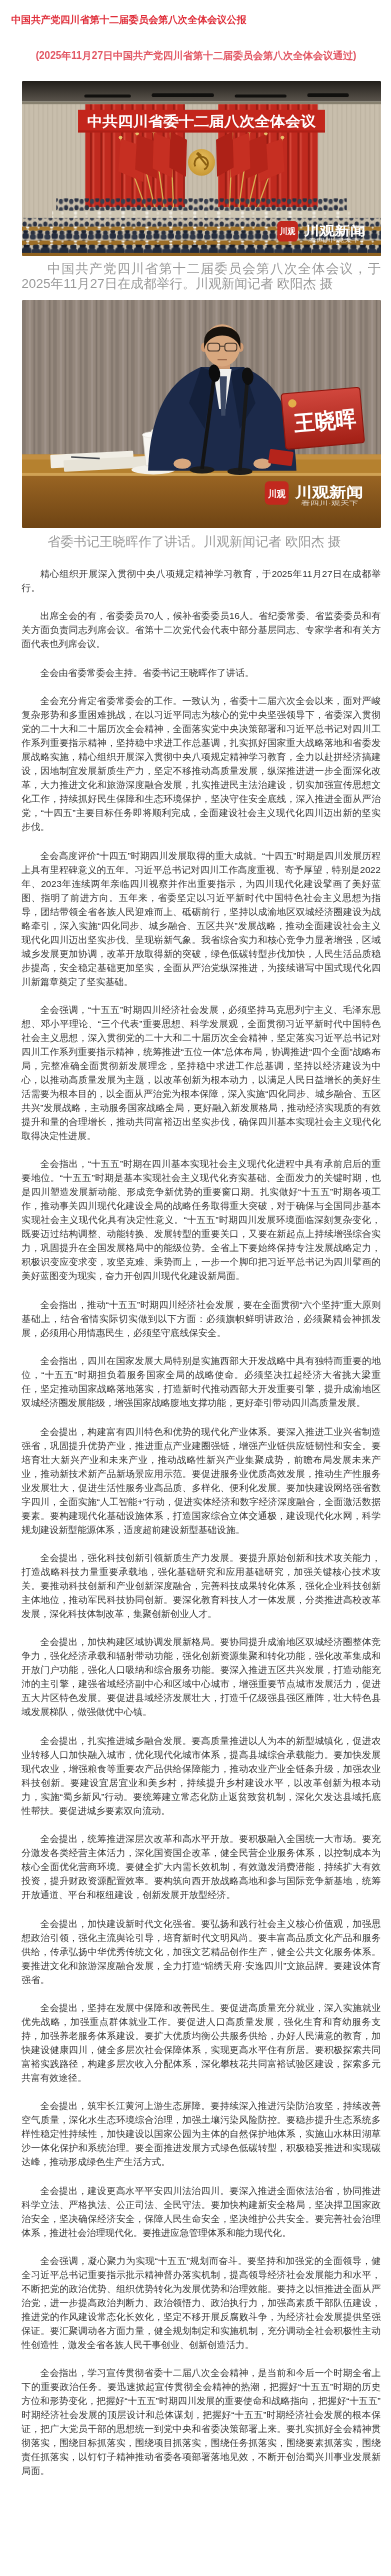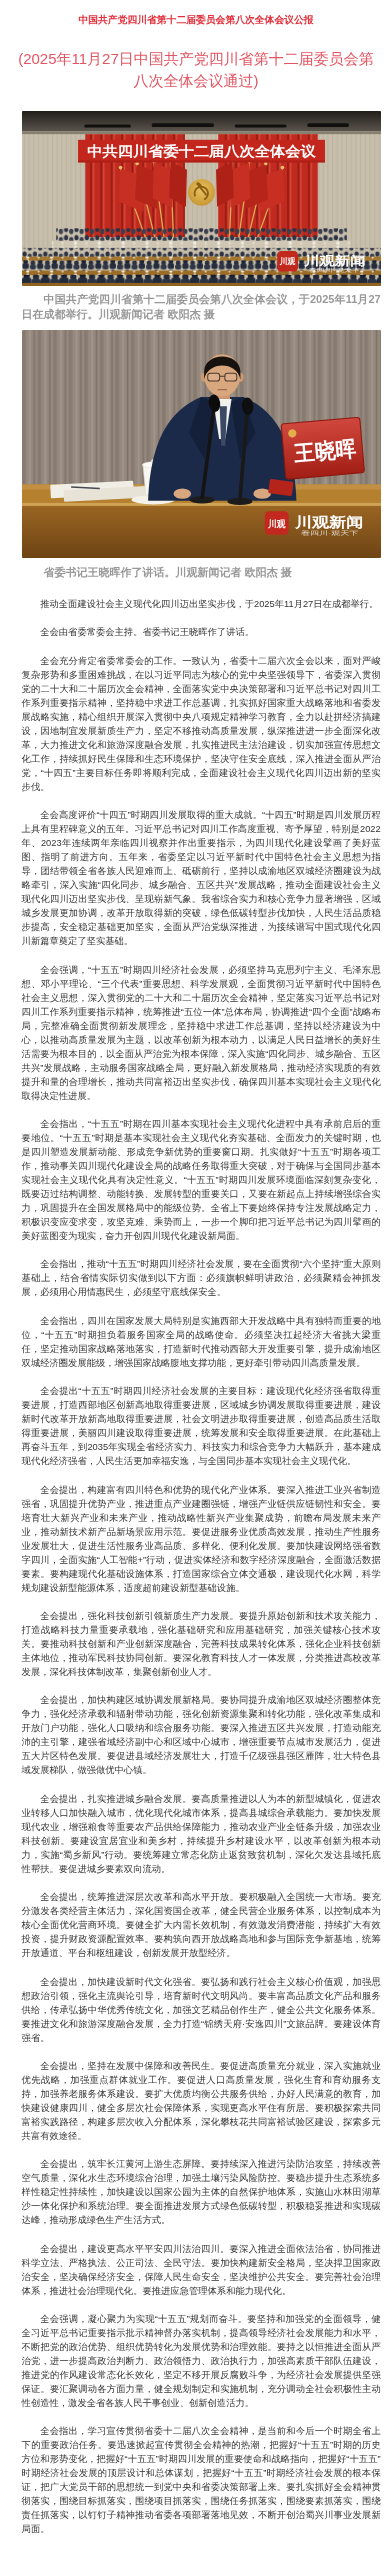--- a/index.html
+++ b/index.html
@@ -9,47 +9,45 @@
     font-family:"Liberation Sans","DejaVu Sans",sans-serif;
     color:#333;
   }
   .article{
     padding:13.4px 11.3px 36px 21.6px;
   }
   .title{
     font-size:9.8px;
     font-weight:bold;
     color:#e0303c;
-    text-align:center;
     margin:0 0 0 -10.3px;
     line-height:1.5;
   }
   .subtitle{
-    font-size:15px;
-    font-weight:normal;
+    font-size:10px;
+    font-weight:bold;
     color:#e25663;
     text-align:center;
     margin:19.6px 0 18.5px -10.3px;
     line-height:1.5;
   }
   .photo{
     display:block;
     width:359px;
     border-radius:1px;
   }
   .photo-1{height:175px;}
   .photo-2{height:228px;}
   .caption{
     color:#999999;
-    font-size:11px;
+    font-size:13px;
     line-height:14.4px;
     text-indent:2em;
     text-align:justify;
     margin:6.2px 0 9.3px 0;
-    font-weight:bold;
   }
   .caption.cap2{margin-bottom:18px;}
   .para{
     font-size:9.3px;
     line-height:14px;
     color:#333;
     text-indent:2em;
     text-align:justify;
     margin:0 0 14.4px 0;
   }
@@ -272,39 +270,39 @@
       <rect x="468" y="352" width="46" height="46" rx="9" fill="#c2281e"></rect>
       <text x="491" y="382" text-anchor="middle" fill="#ffffff" font-size="18" font-weight="bold" textLength="34" lengthAdjust="spacingAndGlyphs">川观</text>
       <text x="526" y="383" fill="#ffffff" font-size="27" font-weight="bold" textLength="132" lengthAdjust="spacingAndGlyphs">川观新闻</text>
       <text x="538" y="399" fill="#ffffff" font-size="11" opacity="0.75" textLength="110" lengthAdjust="spacingAndGlyphs">看四川·观天下</text>
     </g>
   </svg>
   <p class="caption cap2">省委书记王晓晖作了讲话。川观新闻记者 欧阳杰 摄</p>
 
   <div>
 
-      <p class="para">推动全面建设社会主义现代化四川迈出坚实步伐，于2025年11月27日在成都举行。</p>
-
+      <p class="para">精心组织开展深入贯彻中央八项规定精神学习教育，于2025年11月27日在成都举行。</p>
+
+      <p class="para">出席全会的有，省委委员70人，候补省委委员16人。省纪委常委、省监委委员和有关方面负责同志列席会议。省第十二次党代会代表中部分基层同志、专家学者和有关方面代表也列席会议。</p>
 
       <p class="para">全会由省委常委会主持。省委书记王晓晖作了讲话。</p>
 
 
       <p class="para">全会充分肯定省委常委会的工作。一致认为，省委十二届六次全会以来，面对严峻复杂形势和多重困难挑战，在以习近平同志为核心的党中央坚强领导下，省委深入贯彻党的二十大和二十届历次全会精神，全面落实党中央决策部署和习近平总书记对四川工作系列重要指示精神，坚持稳中求进工作总基调，扎实抓好国家重大战略落地和省委发展战略实施，精心组织开展深入贯彻中央八项规定精神学习教育，全力以赴拼经济搞建设，因地制宜发展新质生产力，坚定不移推动高质量发展，纵深推进进一步全面深化改革，大力推进文化和旅游深度融合发展，扎实推进民主法治建设，切实加强宣传思想文化工作，持续抓好民生保障和生态环境保护，坚决守住安全底线，深入推进全面从严治党，“十四五”主要目标任务即将顺利完成，全面建设社会主义现代化四川迈出新的坚实步伐。</p>
 
       <p class="para">全会高度评价“十四五”时期四川发展取得的重大成就。“十四五”时期是四川发展历程上具有里程碑意义的五年。习近平总书记对四川工作高度重视、寄予厚望，特别是2022年、2023年连续两年亲临四川视察并作出重要指示，为四川现代化建设擘画了美好蓝图、指明了前进方向。五年来，省委坚定以习近平新时代中国特色社会主义思想为指导，团结带领全省各族人民迎难而上、砥砺前行，坚持以成渝地区双城经济圈建设为战略牵引，深入实施“四化同步、城乡融合、五区共兴”发展战略，推动全面建设社会主义现代化四川迈出坚实步伐、呈现崭新气象。我省综合实力和核心竞争力显著增强，区域城乡发展更加协调，改革开放取得新的突破，绿色低碳转型步伐加快，人民生活品质稳步提高，安全稳定基础更加坚实，全面从严治党纵深推进，为接续谱写中国式现代化四川新篇章奠定了坚实基础。</p>
 
       <p class="para">全会强调，“十五五”时期四川经济社会发展，必须坚持马克思列宁主义、毛泽东思想、邓小平理论、“三个代表”重要思想、科学发展观，全面贯彻习近平新时代中国特色社会主义思想，深入贯彻党的二十大和二十届历次全会精神，坚定落实习近平总书记对四川工作系列重要指示精神，统筹推进“五位一体”总体布局，协调推进“四个全面”战略布局，完整准确全面贯彻新发展理念，坚持稳中求进工作总基调，坚持以经济建设为中心，以推动高质量发展为主题，以改革创新为根本动力，以满足人民日益增长的美好生活需要为根本目的，以全面从严治党为根本保障，深入实施“四化同步、城乡融合、五区共兴”发展战略，主动服务国家战略全局，更好融入新发展格局，推动经济实现质的有效提升和量的合理增长，推动共同富裕迈出坚实步伐，确保四川基本实现社会主义现代化取得决定性进展。</p>
 
       <p class="para">全会指出，“十五五”时期在四川基本实现社会主义现代化进程中具有承前启后的重要地位。“十五五”时期是基本实现社会主义现代化夯实基础、全面发力的关键时期，也是四川塑造发展新动能、形成竞争新优势的重要窗口期。扎实做好“十五五”时期各项工作，推动事关四川现代化建设全局的战略任务取得重大突破，对于确保与全国同步基本实现社会主义现代化具有决定性意义。“十五五”时期四川发展环境面临深刻复杂变化，既要迈过结构调整、动能转换、发展转型的重要关口，又要在新起点上持续增强综合实力，巩固提升在全国发展格局中的能级位势。全省上下要始终保持专注发展战略定力，积极识变应变求变，攻坚克难、乘势而上，一步一个脚印把习近平总书记为四川擘画的美好蓝图变为现实，奋力开创四川现代化建设新局面。</p>
 
       <p class="para">全会指出，推动“十五五”时期四川经济社会发展，要在全面贯彻“六个坚持”重大原则基础上，结合省情实际切实做到以下方面：必须旗帜鲜明讲政治，必须聚精会神抓发展，必须用心用情惠民生，必须坚守底线保安全。</p>
 
       <p class="para">全会指出，四川在国家发展大局特别是实施西部大开发战略中具有独特而重要的地位，“十五五”时期担负着服务国家全局的战略使命。必须坚决扛起经济大省挑大梁重任，坚定推动国家战略落地落实，打造新时代推动西部大开发重要引擎，提升成渝地区双城经济圈发展能级，增强国家战略腹地支撑功能，更好牵引带动四川高质量发展。</p>
 
-      <p class="para">全会提出“十五五”时期四川经济社会发展的主要目标：建设现代化经济强省取得重要进展，打造西部地区创新高地取得重要进展，区域城乡协调发展取得重要进展，建设新时代改革开放新高地取得重要进展，社会文明进步取得重要进展，创造高品质生活取得重要进展，美丽四川建设取得重要进展，统筹发展和安全取得重要进展。在此基础上再奋斗五年，到2035年实现全省经济实力、科技实力和综合竞争力大幅跃升，基本建成现代化经济强省，人民生活更加幸福安逸，与全国同步基本实现社会主义现代化。</p>
 
       <p class="para">全会提出，构建富有四川特色和优势的现代化产业体系。要深入推进工业兴省制造强省，巩固提升优势产业，推进重点产业建圈强链，增强产业链供应链韧性和安全。要培育壮大新兴产业和未来产业，推动战略性新兴产业集聚成势，前瞻布局发展未来产业，推动新技术新产品新场景应用示范。要促进服务业优质高效发展，推动生产性服务业发展壮大，促进生活性服务业高品质、多样化、便利化发展。要加快建设网络强省数字四川，全面实施“人工智能+”行动，促进实体经济和数字经济深度融合，全面激活数据要素。要构建现代化基础设施体系，打造国家综合立体交通极，建设现代化水网，科学规划建设新型能源体系，适度超前建设新型基础设施。</p>
 
       <p class="para">全会提出，强化科技创新引领新质生产力发展。要提升原始创新和技术攻关能力，打造战略科技力量重要承载地，强化基础研究和应用基础研究，加强关键核心技术攻关。要推动科技创新和产业创新深度融合，完善科技成果转化体系，强化企业科技创新主体地位，推动军民科技协同创新。要深化教育科技人才一体发展，分类推进高校改革发展，深化科技体制改革，集聚创新创业人才。</p>
 
       <p class="para">全会提出，加快构建区域协调发展新格局。要协同提升成渝地区双城经济圈整体竞争力，强化经济承载和辐射带动功能，强化创新资源集聚和转化功能，强化改革集成和开放门户功能，强化人口吸纳和综合服务功能。要深入推进五区共兴发展，打造动能充沛的主引擎，建强省域经济副中心和区域中心城市，增强重要节点城市发展活力，促进五大片区特色发展。要促进县域经济发展壮大，打造千亿级强县强区雁阵，壮大特色县域发展梯队，做强做优中心镇。</p>
 
       <p class="para">全会提出，扎实推进城乡融合发展。要高质量推进以人为本的新型城镇化，促进农业转移人口加快融入城市，优化现代化城市体系，提高县城综合承载能力。要加快发展现代农业，增强粮食等重要农产品供给保障能力，推动农业产业全链条升级，加强农业科技创新。要建设宜居宜业和美乡村，持续提升乡村建设水平，以改革创新为根本动力，实施“蜀乡新风”行动。要统筹建立常态化防止返贫致贫机制，深化欠发达县域托底性帮扶。要促进城乡要素双向流动。</p>
 
       <p class="para">全会提出，统筹推进深层次改革和高水平开放。要积极融入全国统一大市场。要充分激发各类经营主体活力，深化国资国企改革，健全民营企业服务体系，以控制成本为核心全面优化营商环境。要健全扩大内需长效机制，有效激发消费潜能，持续扩大有效投资，提升财政资源配置效率。要构筑向西开放战略高地和参与国际竞争新基地，统筹开放通道、平台和枢纽建设，创新发展开放型经济。</p>

